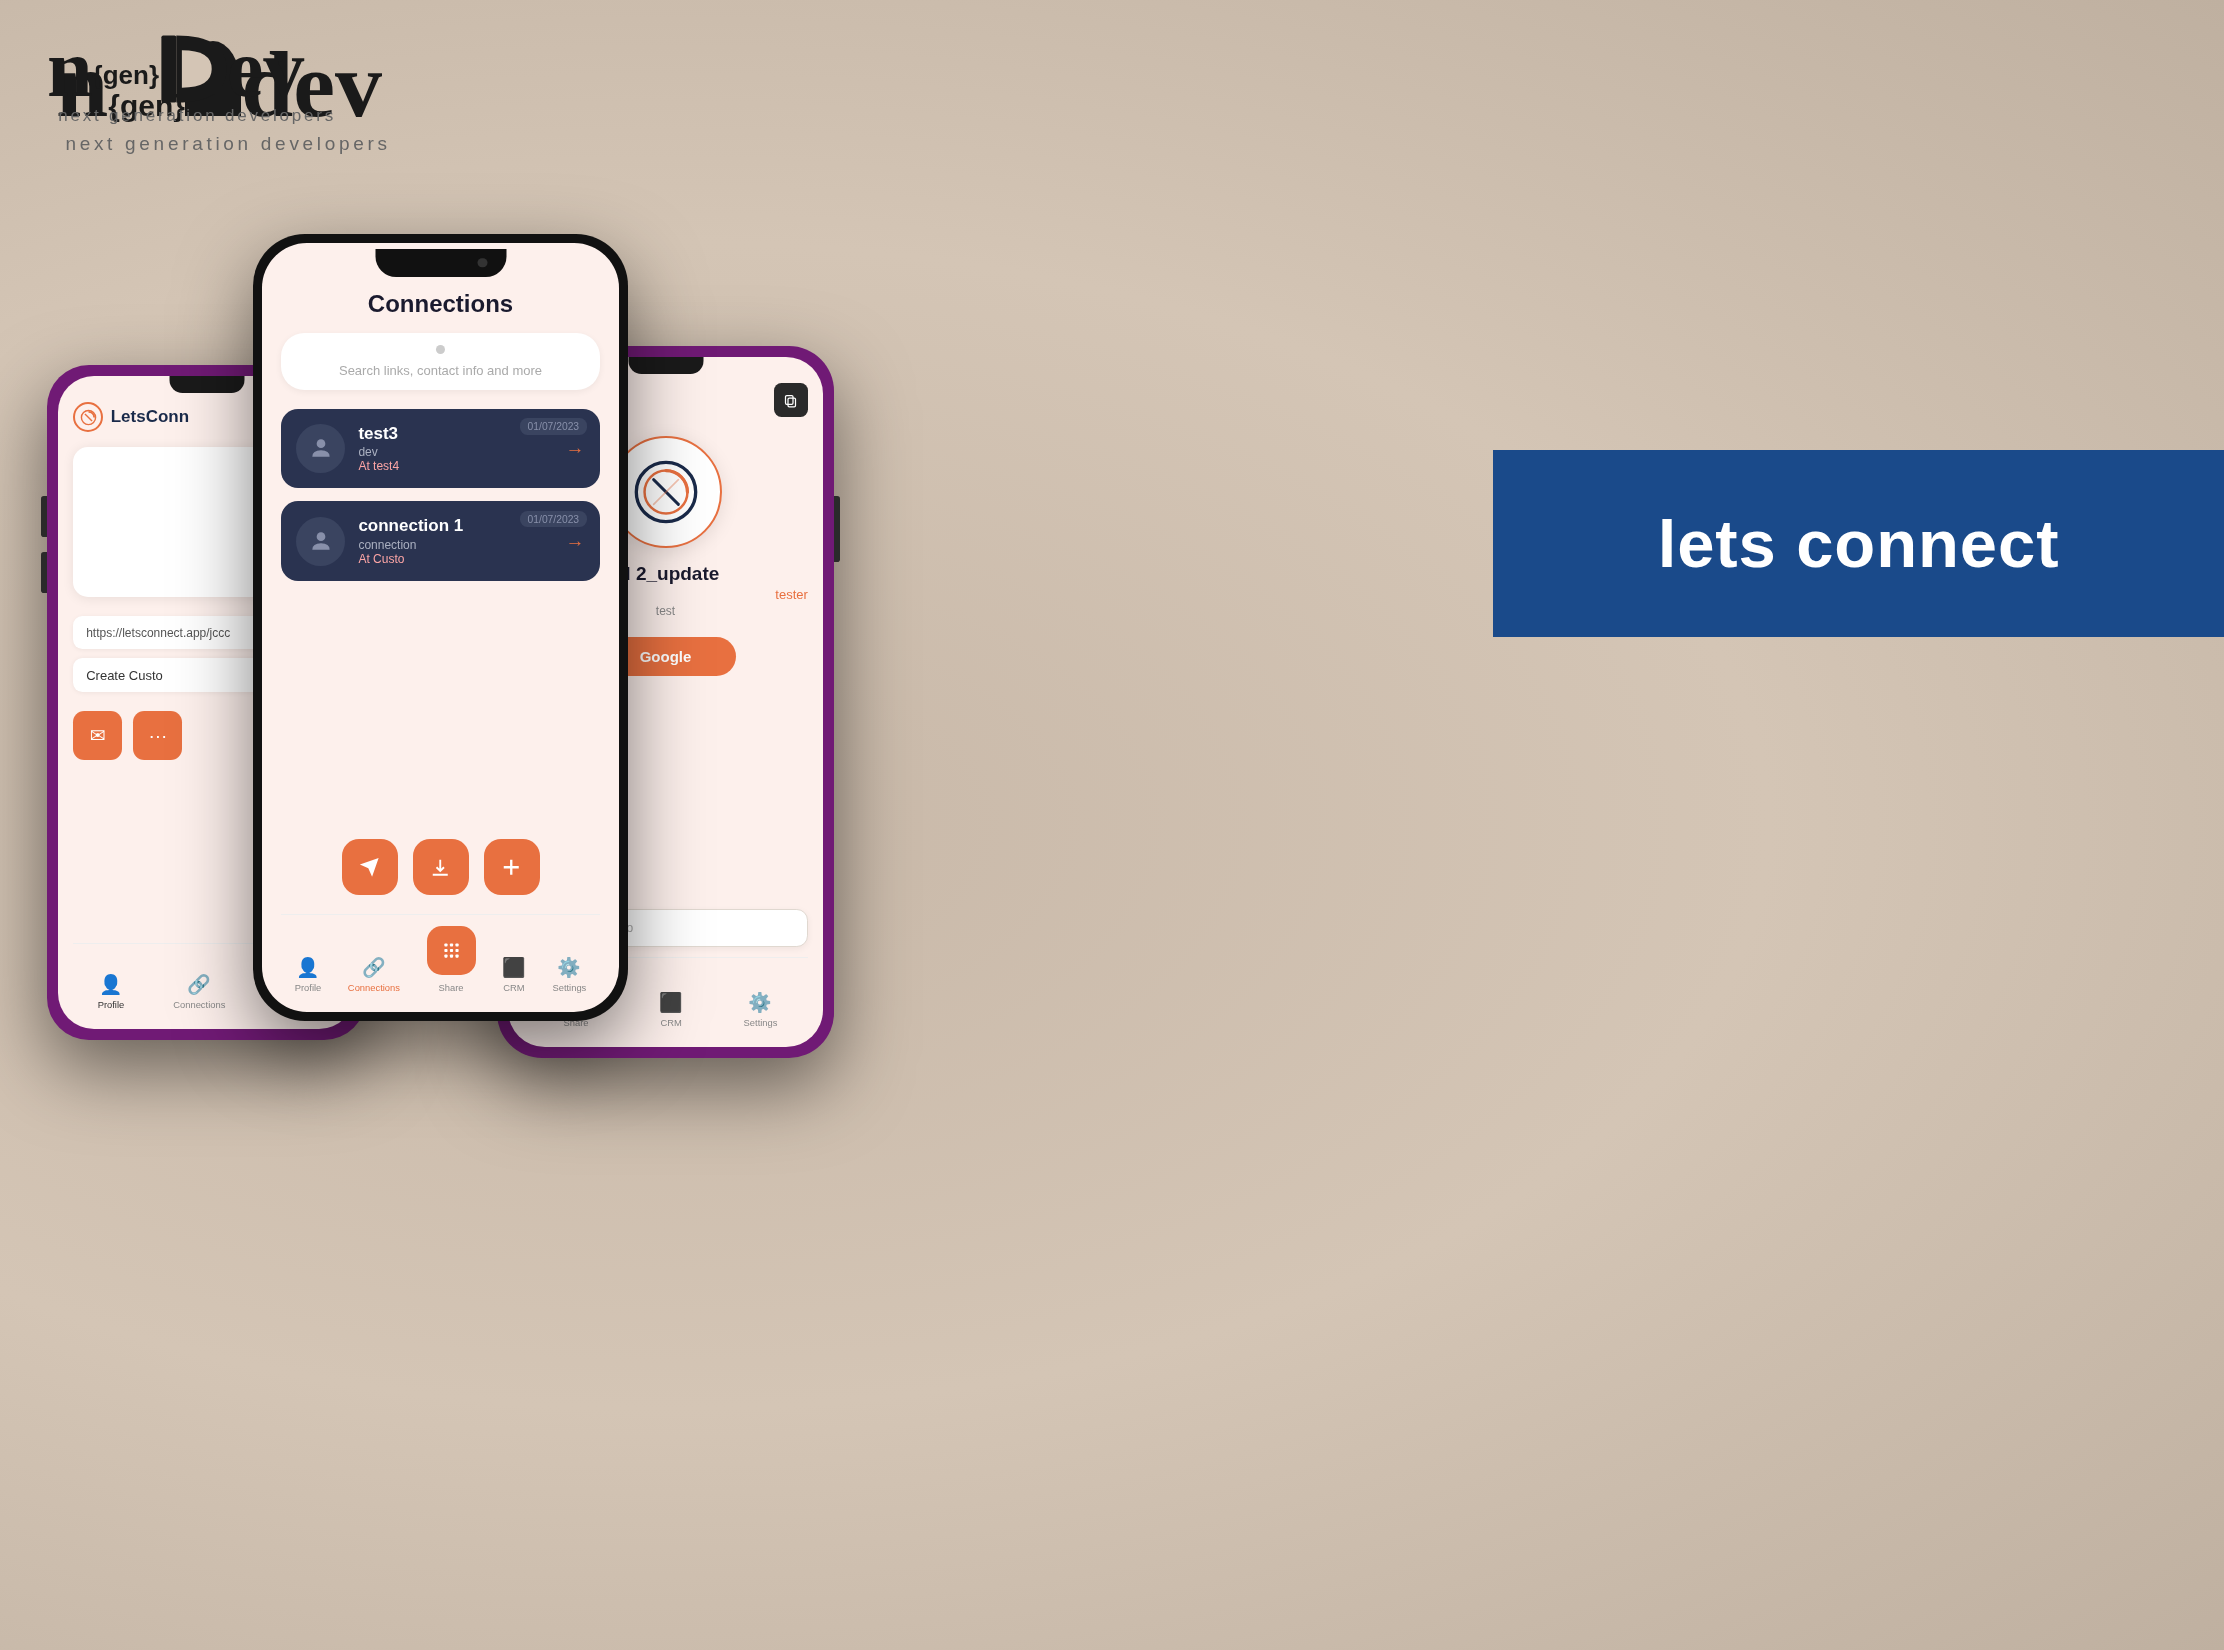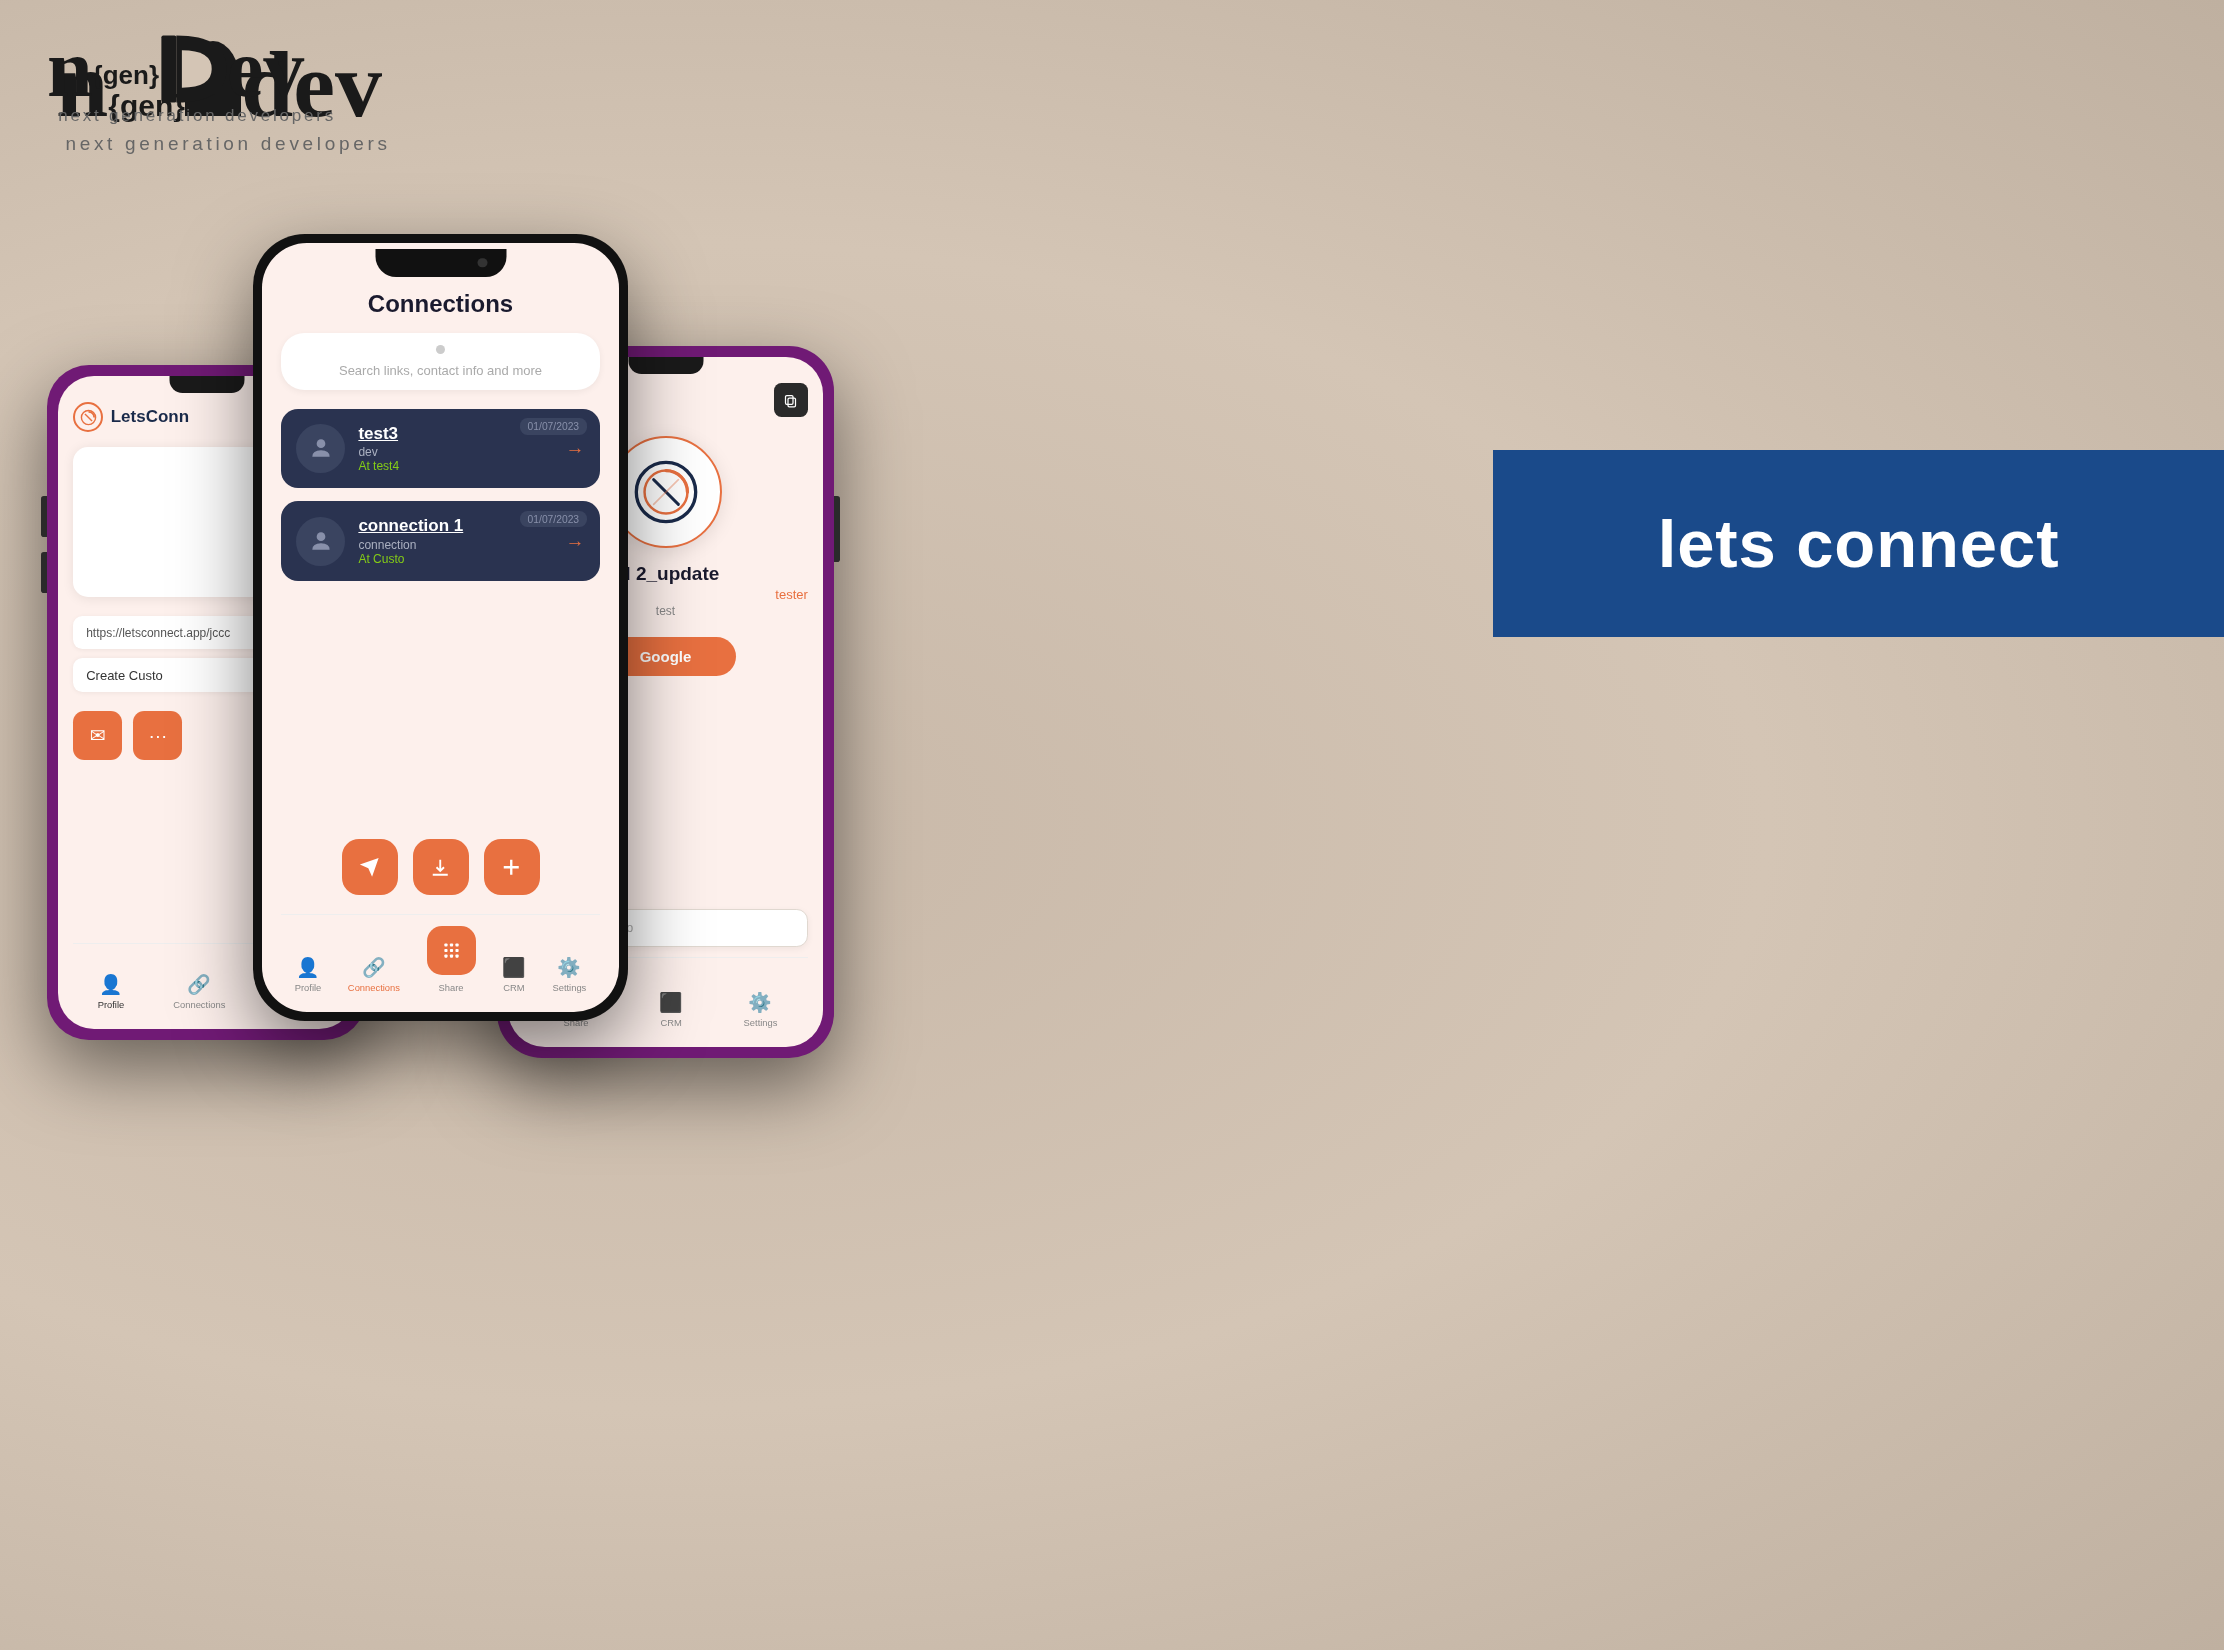--- a/index.html
+++ b/index.html
@@ -320,31 +320,30 @@
 
     .connection-info {
       flex: 1;
     }
 
     .connection-name {
       font-size: 17px;
       font-weight: 700;
       color: white;
       margin-bottom: 1.9px;
-      text-decoration: underline;
     }
 
     .connection-role {
       font-size: 12px;
       color: #aab0c0;
     }
 
     .connection-location {
       font-size: 12px;
-      color: #84cc16;
+      color: #fca5a5;
     }
 
     .connection-arrow {
       color: #e87040;
       font-size: 19px;
     }
 
     .connection-date {
       position: absolute;
       top: 9.4px;

